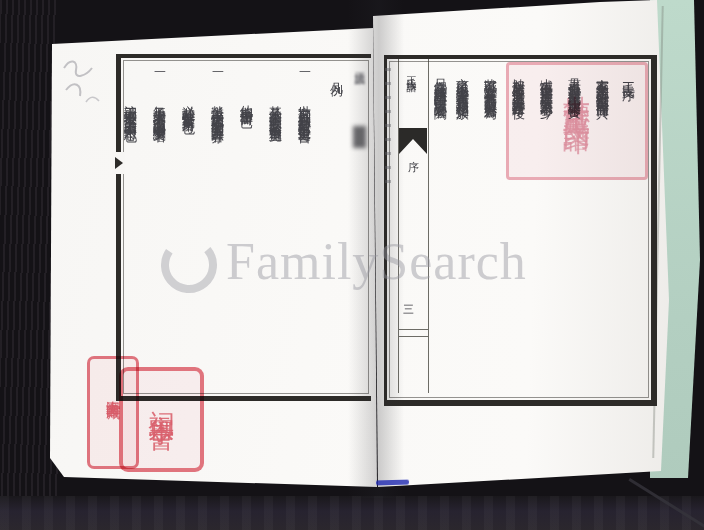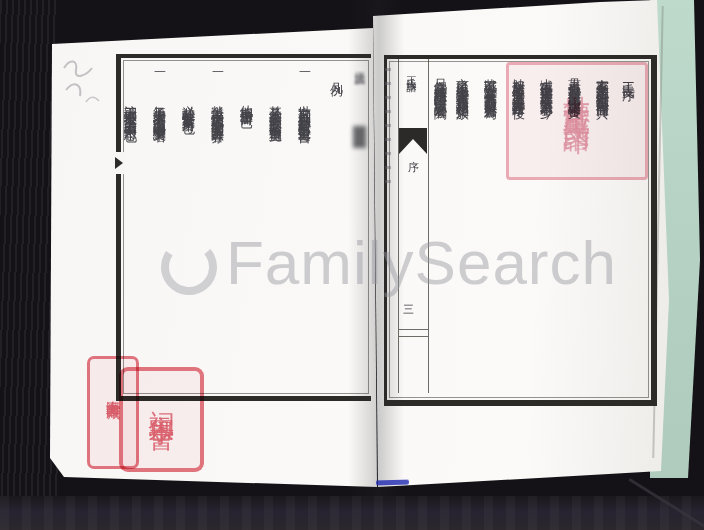--- a/index.html
+++ b/index.html
@@ -69,21 +69,21 @@
     border-radius:7px;background:rgba(240,168,178,.14);}
   .seal-small .seal-chars{height:47px;font-size:14px;letter-spacing:1px;line-height:1.35;
     color:rgba(221,92,106,.9);}
   .seal-large{left:119px;top:367px;width:77px;height:97px;border:4px solid rgba(228,105,117,.9);
     border-radius:9px;background:rgba(240,168,178,.12);}
   .seal-large .seal-chars{height:62px;font-size:26px;letter-spacing:5px;line-height:1.2;
     color:rgba(223,98,112,.88);}
   
   .watermark{z-index:8;left:158px;top:227px;display:flex;align-items:center;gap:6px;
     pointer-events:none;}
-  .wm-text{font-family:Liberation Sans, sans-serif;font-size:62px;
+  .wm-text{font-family:Liberation Serif, serif;font-size:52px;
     color:rgba(148,148,157,.45);letter-spacing:1px;}
   .scribble{z-index:4;left:56px;top:50px;opacity:.65;}
   .blue-mark{z-index:5;left:376px;top:480px;width:33px;height:5px;background:#202ab2;
     opacity:.8;filter:blur(.6px);transform:rotate(-1.5deg);border-radius:2px;}
 </style>
 </head>
 <body>
 
 <div class="stage">
 

